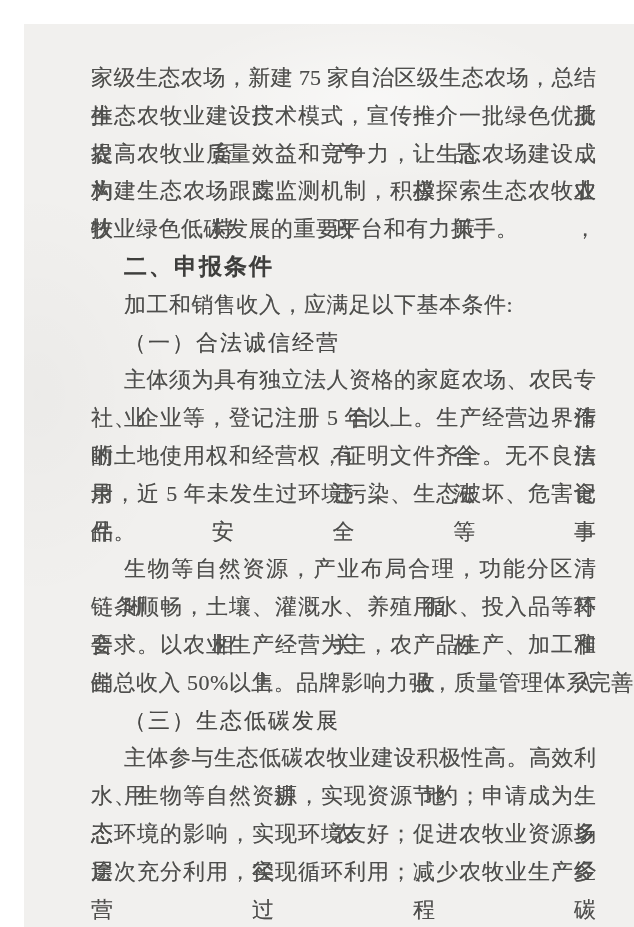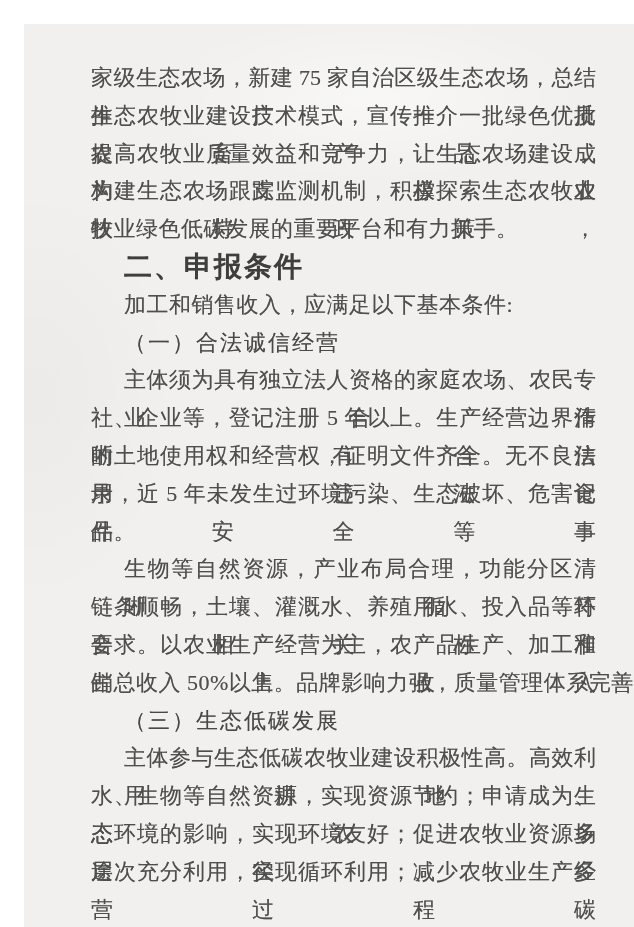--- a/index.html
+++ b/index.html
@@ -46,21 +46,21 @@
     text-align: justify;
     text-align-last: justify;
     letter-spacing: 0;
   }
 
   .indent { padding-left: 45px; }
 
   .heading {
     font-family: "Liberation Sans", "DejaVu Sans", sans-serif;
     font-weight: bold;
-    font-size: 28px;
+    font-size: 23px;
     color: #3e3e3c;
     letter-spacing: 2px;
   }
 
   .kaiti {
     font-size: 22px;
     color: #484846;
     letter-spacing: 2px;
   }
 

